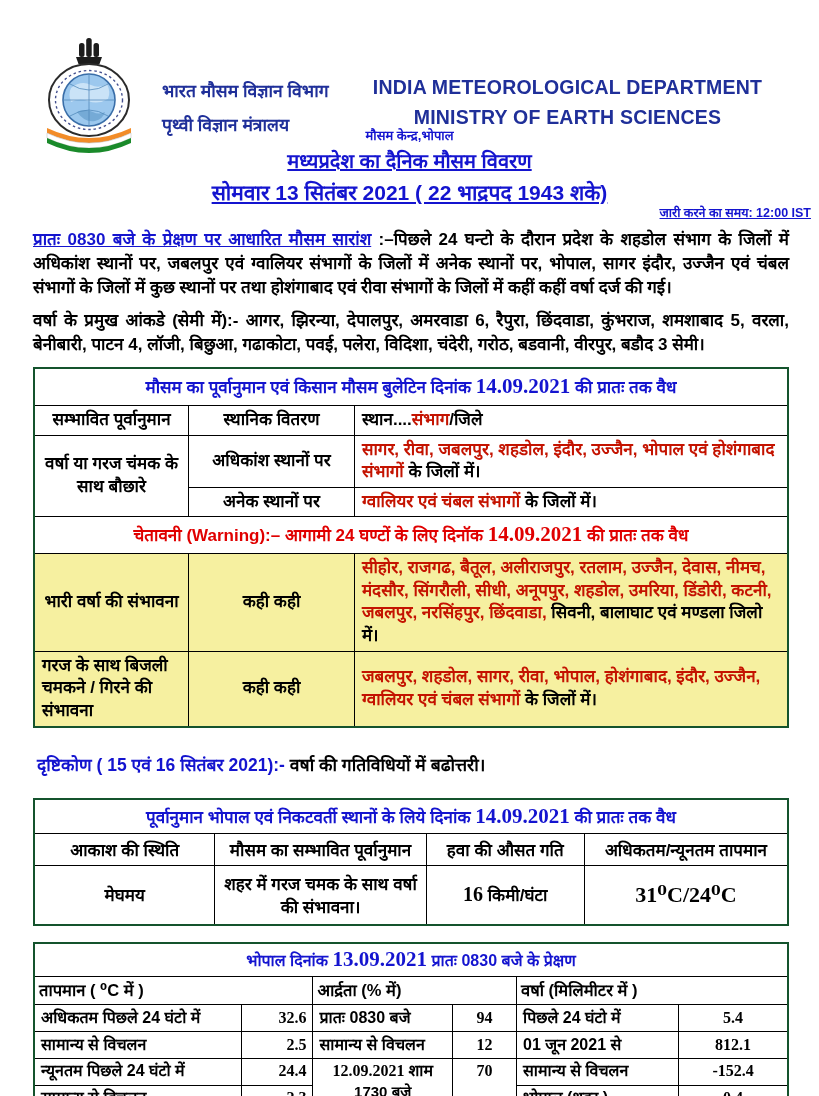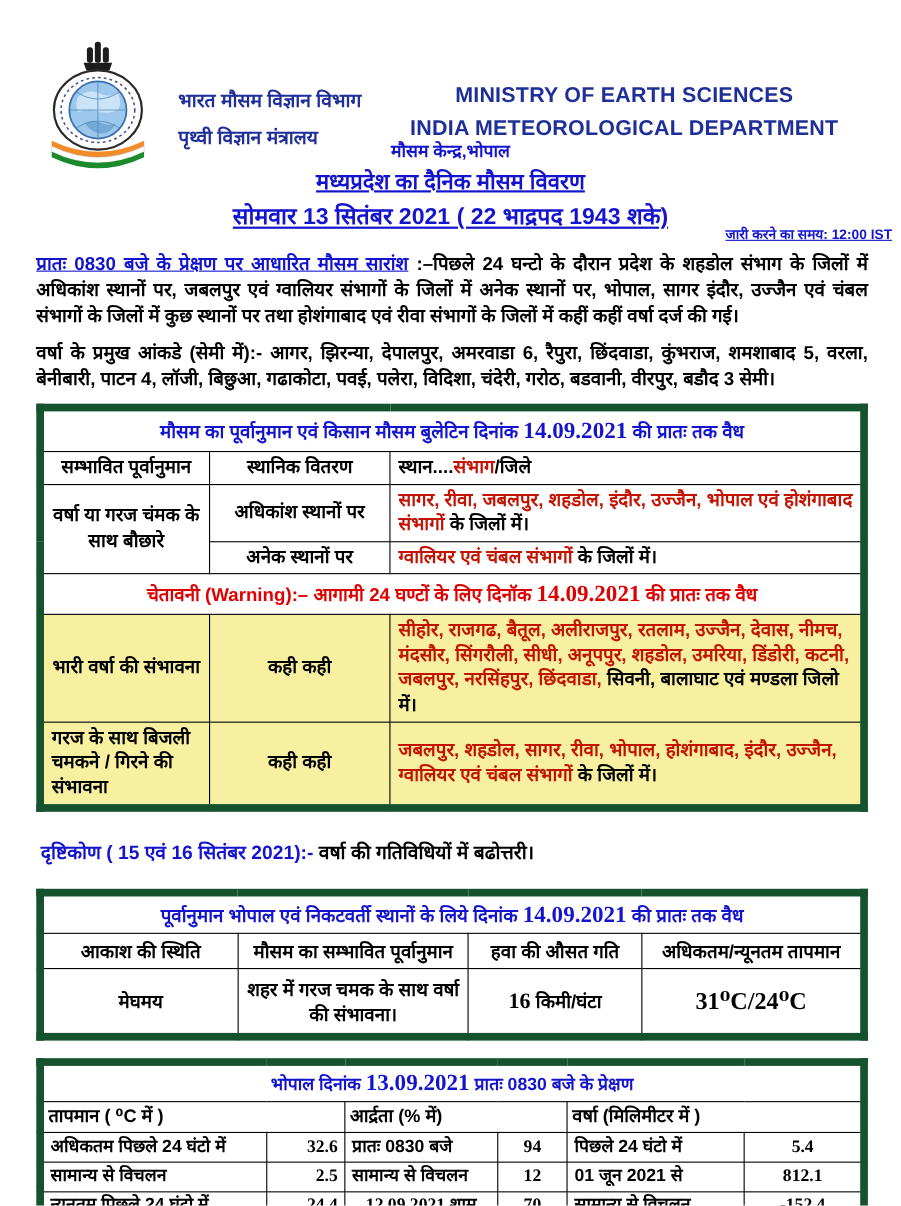--- a/index.html
+++ b/index.html
@@ -14,36 +14,36 @@
   .page{position:relative;width:819px;height:1096px;overflow:hidden;background:#fff;}
 
   
   .hdr{position:relative;height:228px;}
   .logo{position:absolute;left:30px;top:34px;width:118px;height:126px;}
   .org-hi{position:absolute;left:162px;top:74px;width:272px;text-align:left;
           color:var(--navy);font-weight:700;font-size:17.5px;line-height:1.95;}
   .org-en{position:absolute;left:330px;right:14px;top:72px;text-align:center;
           color:var(--navy);font-weight:800;font-size:19.5px;line-height:1.55;letter-spacing:.2px;}
   .titles{position:absolute;left:0;right:0;top:126px;text-align:center;color:var(--blue);font-weight:700;}
-  .titles .centre{font-size:16px;margin-bottom:3px;text-align:center;}
+  .titles .centre{font-size:13px;margin-bottom:3px;text-align:center;}
   .titles .subtitle{font-size:20px;text-decoration:underline;margin-bottom:4px;}
   .titles .dateline{font-size:21px;text-decoration:underline;}
   .issue-time{position:absolute;right:8px;top:204px;color:var(--blue);font-weight:700;
               font-size:12.5px;text-decoration:underline;}
 
   
   .main{padding:0 30px 0 33px;}
   .para{margin:0 0 10px 0;font-size:17px;font-weight:600;line-height:1.40;text-align:justify;}
   .para .lead{color:var(--blue);font-weight:700;text-decoration:underline;}
   .para .plabel{font-weight:700;}
   .red{color:var(--dark-red);}
   .blue{color:var(--blue);}
   .bigdate{font-family:"Liberation Serif","DejaVu Serif",serif;font-size:21px;font-weight:700;}
 
-  table{border-collapse:collapse;width:100%;border:7px solid #14532d;table-layout:fixed;}
+  table{border-collapse:collapse;width:100%;border:2px solid #14532d;table-layout:fixed;}
   td{border:1.6px solid #000;padding:3px 7px;font-size:17px;font-weight:700;vertical-align:middle;}
   .tbl-title{text-align:center;color:var(--blue);padding:4px 6px;}
   .warn-title{color:var(--red);text-align:center;padding:4px 8px;}
   .warn-title .bigdate{color:var(--red);}
   .c{text-align:center;margin-left:32px;}
   .yellow td{background:var(--yellow-bg);}
   .t1{margin-top:10px;}
   .t1 td{line-height:1.33;}
 
   .outlook{margin:24px 0 0 4px;font-size:17.5px;font-weight:700;}
@@ -90,22 +90,22 @@
           <path d="M14 99 Q56 119 98 99 L98 104 Q56 124 14 104 Z" fill="#ffffff" stroke="#b9b9b9" stroke-width=".5"></path>
           <path d="M14 104 Q56 124 98 104 L98 109 Q56 129 14 109 Z" fill="#1a8a2a"></path>
         </g>
       </svg>
     </div>
     <div class="org-hi">
       <div>भारत मौसम विज्ञान विभाग</div>
       <div>पृथ्वी विज्ञान मंत्रालय</div>
     </div>
     <div class="org-en">
+      <div>INDIA METEOROLOGICAL DEPARTMENT</div>
       <div>MINISTRY OF EARTH SCIENCES</div>
-      <div>INDIA METEOROLOGICAL DEPARTMENT</div>
     </div>
     <div class="titles">
       <div class="centre">मौसम केन्द्र,भोपाल</div>
       <div class="subtitle">मध्यप्रदेश का दैनिक मौसम विवरण</div>
       <div class="dateline">सोमवार 13 सितंबर 2021 ( 22 भाद्रपद 1943 शके)</div>
     </div>
     <div class="issue-time">जारी करने का समय: 12:00 IST</div>
   </div>
 
   <div class="main">

